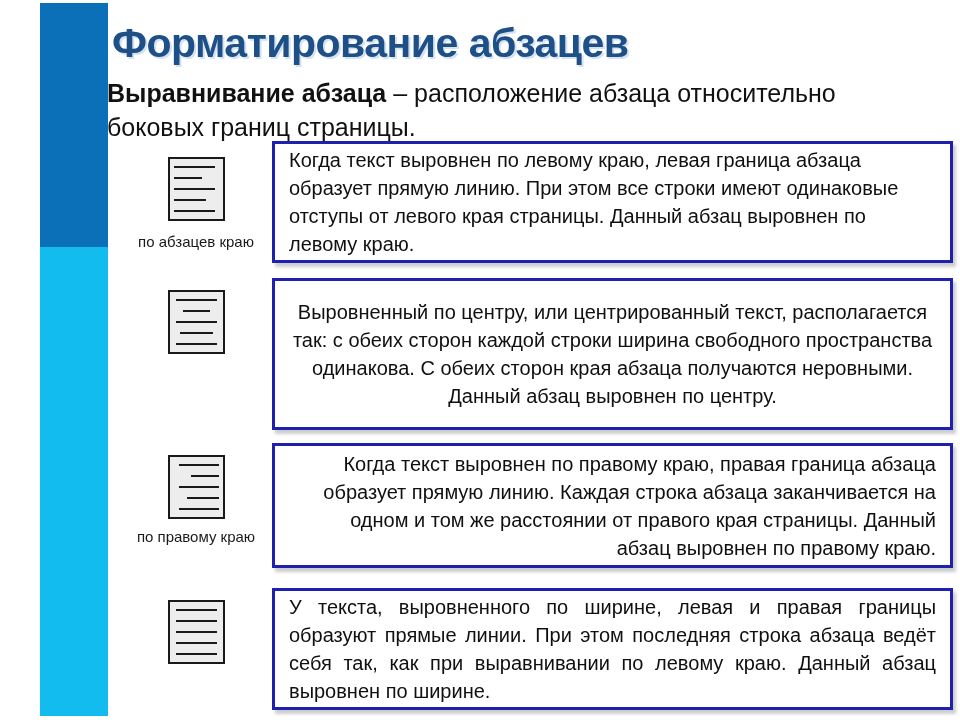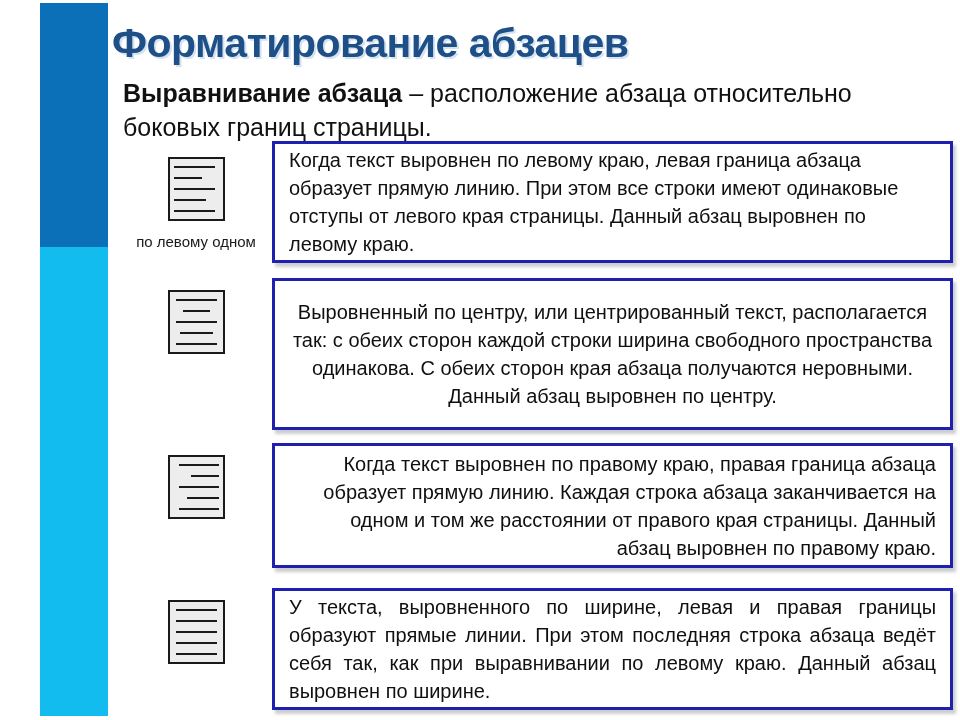--- a/index.html
+++ b/index.html
@@ -36,21 +36,21 @@
     left: 112px; top: 20px;
     font-size: 41px;
     font-weight: bold;
     color: #1E4F87;
     letter-spacing: -0.5px;
     text-shadow: 2px 2px 0 rgba(130,175,215,0.35);
     white-space: nowrap;
   }
   .subtitle {
     position: absolute;
-    left: 123px; top: 76px;
+    left: 107px; top: 76px;
     width: 800px;
     font-size: 25px;
     line-height: 34px;
     color: #111111;
   }
   .subtitle .b { font-weight: bold; }
   
   .doc-icon {
     position: absolute;
     left: 168px;
@@ -123,21 +123,21 @@
     <span class="b">Выравнивание абзаца</span><span> – расположение абзаца относительно боковых границ страницы.</span>
   </div>
 
   <div class="doc-icon align-left" style="top:157px">
     <div class="line"></div>
     <div class="line"></div>
     <div class="line"></div>
     <div class="line"></div>
     <div class="line"></div>
   </div>
-  <div class="caption" style="top:233px">по левому одном</div>
+  <div class="caption" style="top:233px">по абзацев краю</div>
   <div class="tbox" style="top:141px; height:122px">
     <div class="tbox-text ta-left">Когда текст выровнен по левому краю, левая граница абзаца образует прямую линию. При этом все строки имеют одинаковые отступы от левого края страницы. Данный абзац выровнен по левому краю.</div>
   </div>
 
   <div class="doc-icon align-center" style="top:290px">
     <div class="line"></div>
     <div class="line"></div>
     <div class="line"></div>
     <div class="line"></div>
     <div class="line"></div>
@@ -146,20 +146,21 @@
     <div class="tbox-text ta-center">Выровненный по центру, или центрированный текст, располагается так: с обеих сторон каждой строки ширина свободного пространства одинакова. С обеих сторон края абзаца получаются неровными. Данный абзац выровнен по центру.</div>
   </div>
 
   <div class="doc-icon align-right" style="top:455px">
     <div class="line"></div>
     <div class="line"></div>
     <div class="line"></div>
     <div class="line"></div>
     <div class="line"></div>
   </div>
+  <div class="caption" style="top:528px">по правому краю</div>
   <div class="tbox" style="top:443px; height:125px">
     <div class="tbox-text ta-right">Когда текст выровнен по правому краю, правая граница абзаца образует прямую линию. Каждая строка абзаца заканчивается на одном и том же расстоянии от правого края страницы. Данный абзац выровнен по правому краю.</div>
   </div>
 
   <div class="doc-icon align-justify" style="top:600px">
     <div class="line"></div>
     <div class="line"></div>
     <div class="line"></div>
     <div class="line"></div>
     <div class="line"></div>

